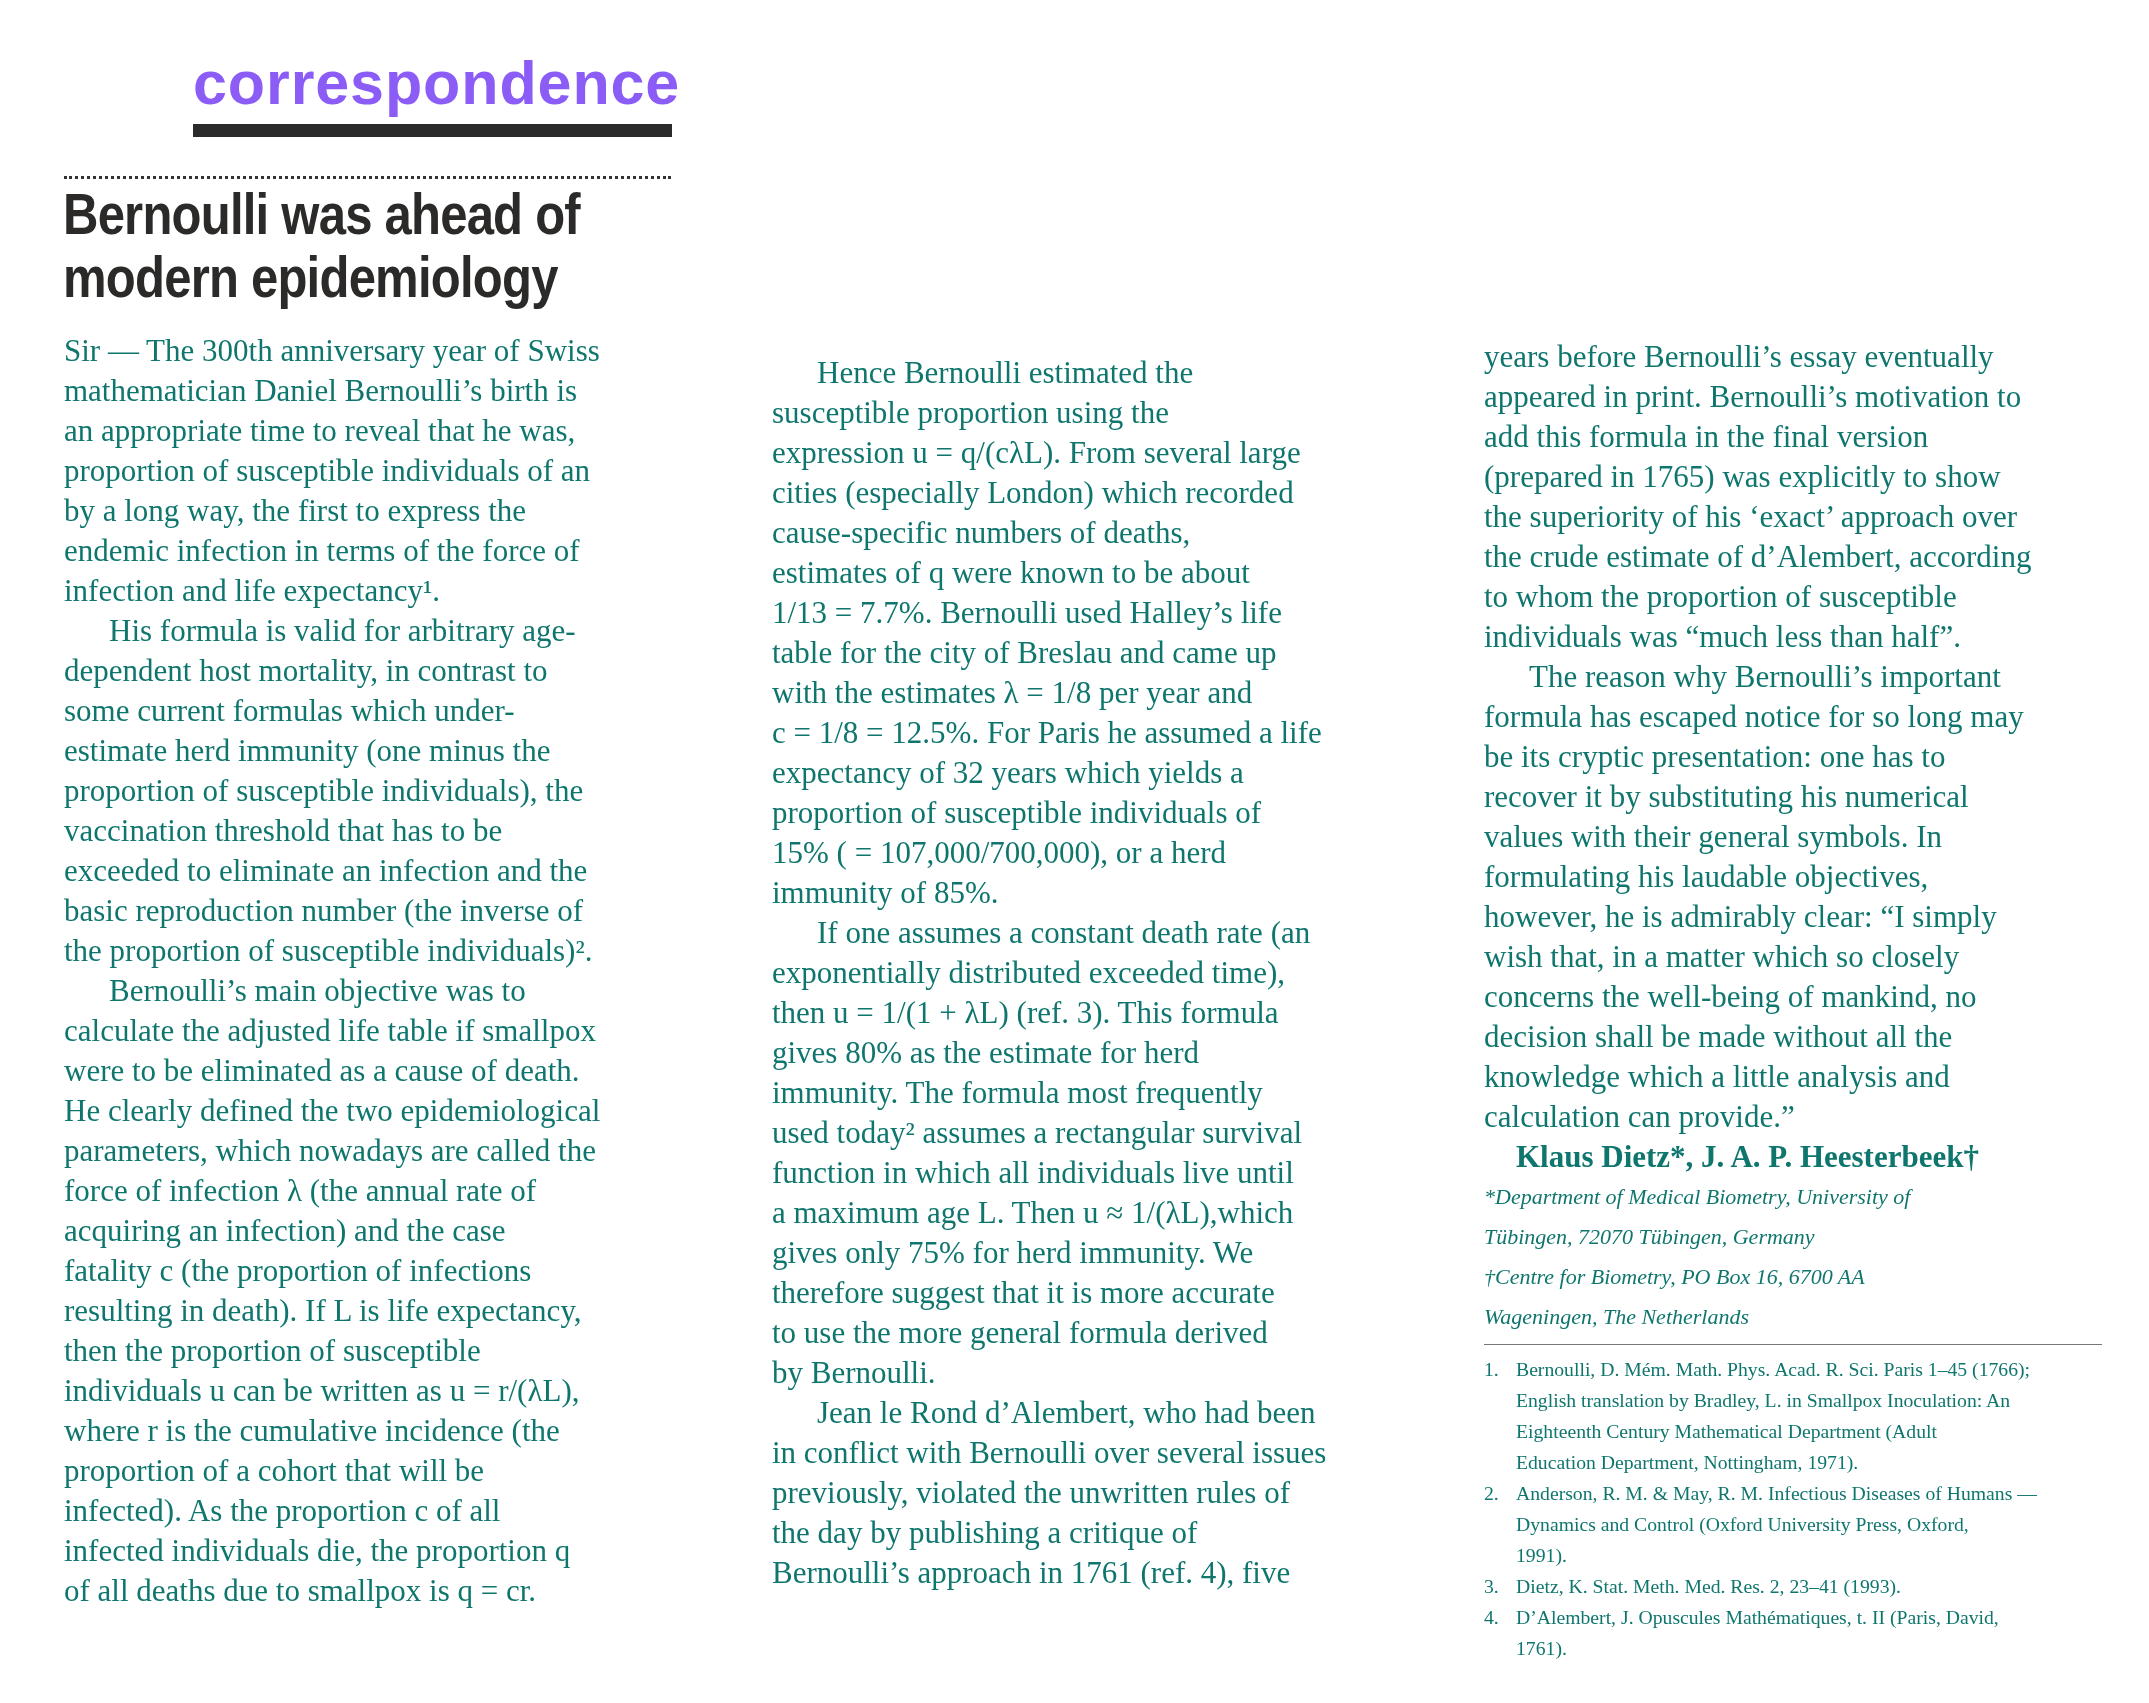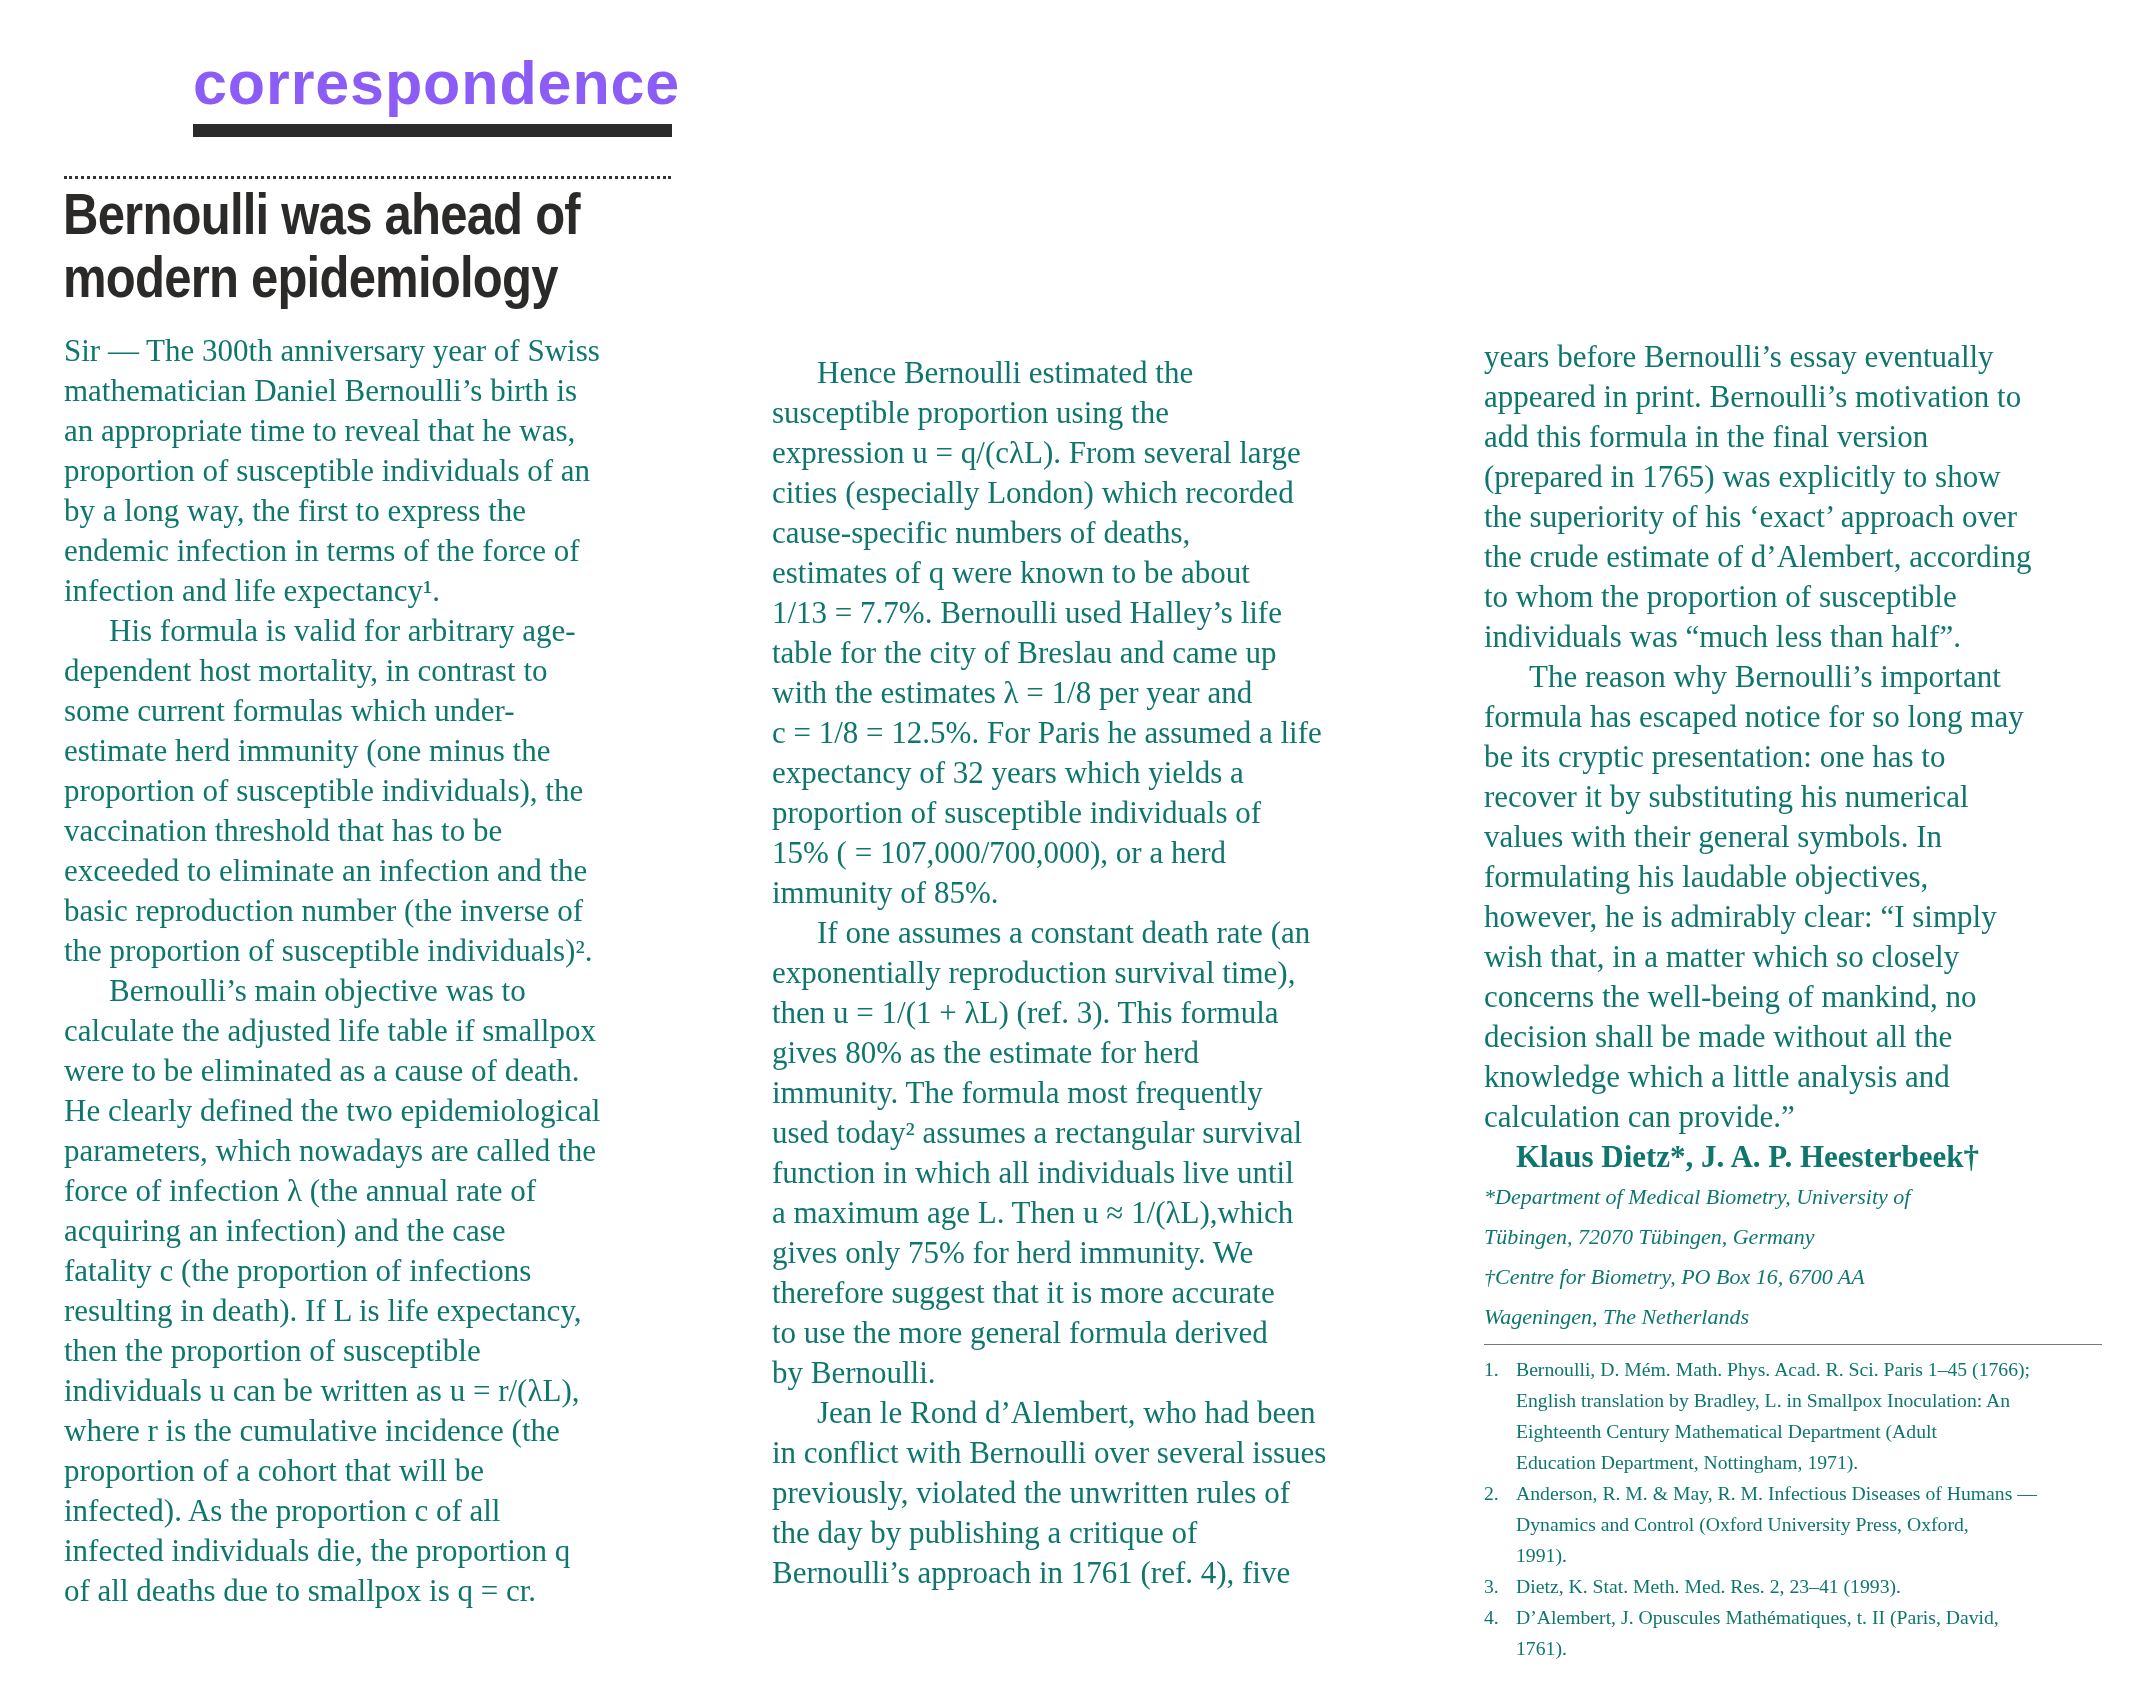--- a/index.html
+++ b/index.html
@@ -85,21 +85,21 @@
     <span class="line">estimates of q were known to be about</span>
     <span class="line">1/13 = 7.7%. Bernoulli used Halley’s life</span>
     <span class="line">table for the city of Breslau and came up</span>
     <span class="line">with the estimates λ = 1/8 per year and</span>
     <span class="line">c = 1/8 = 12.5%. For Paris he assumed a life</span>
     <span class="line">expectancy of 32 years which yields a</span>
     <span class="line">proportion of susceptible individuals of</span>
     <span class="line">15% ( = 107,000/700,000), or a herd</span>
     <span class="line">immunity of 85%.</span>
     <span class="line indent">If one assumes a constant death rate (an</span>
-    <span class="line">exponentially reproduction survival time),</span>
+    <span class="line">exponentially distributed exceeded time),</span>
     <span class="line">then u = 1/(1 + λL) (ref. 3). This formula</span>
     <span class="line">gives 80% as the estimate for herd</span>
     <span class="line">immunity. The formula most frequently</span>
     <span class="line">used today² assumes a rectangular survival</span>
     <span class="line">function in which all individuals live until</span>
     <span class="line">a maximum age L. Then u ≈ 1/(λL),which</span>
     <span class="line">gives only 75% for herd immunity. We</span>
     <span class="line">therefore suggest that it is more accurate</span>
     <span class="line">to use the more general formula derived</span>
     <span class="line">by Bernoulli.</span>

